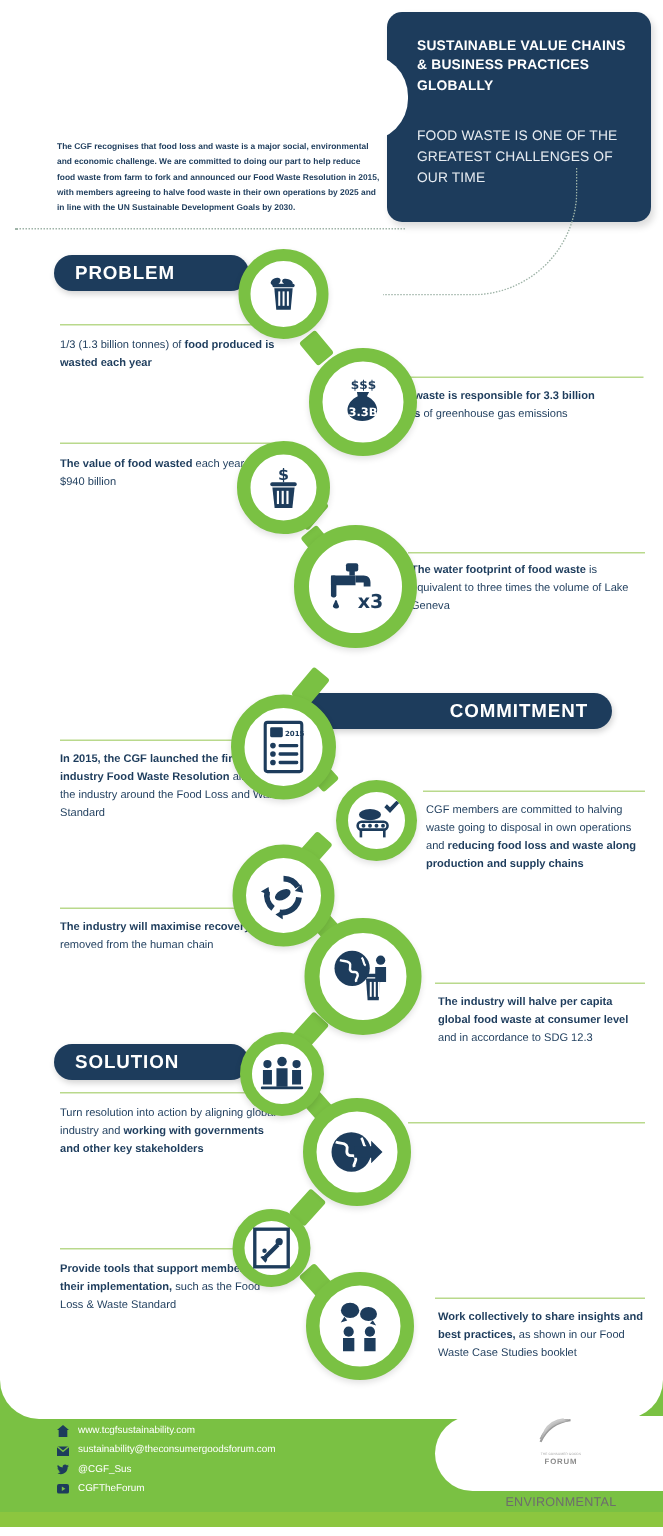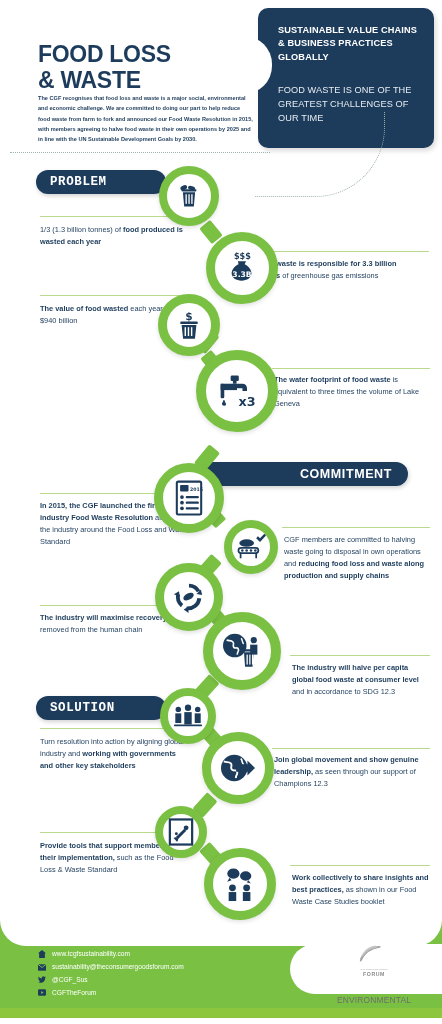--- a/index.html
+++ b/index.html
@@ -96,21 +96,21 @@
     background: #1d3c5c;
     border-radius: 12px;
     box-shadow: 1px 2px 4px rgba(0,0,0,.18);
     display: flex;
     align-items: center;
     color: #ffffff;
     font-size: 12.5px;
     font-weight: bold;
     letter-spacing: .6px;
   }
-  .pill.left  { left: 36px; width: 130px; padding-left: 14px; justify-content: flex-start; font-family: Liberation Mono, monospace; }
+  .pill.left  { left: 36px; width: 130px; padding-left: 14px; justify-content: flex-start; }
   .pill.right { left: 196px; width: 212px; padding-right: 16px; justify-content: flex-end; }
 
   
   .node {
     position: absolute;
     border-radius: 50%;
     background: #ffffff;
     border-style: solid;
     border-color: #7ac143;
     display: flex;
@@ -221,24 +221,20 @@
 <div id="page">
 
   <div class="hero-panel">
     <div class="hero-panel-inner">
       <div class="hero-kicker">SUSTAINABLE VALUE CHAINS &amp; BUSINESS PRACTICES GLOBALLY</div>
       <div class="hero-sub">FOOD WASTE IS ONE OF THE GREATEST CHALLENGES OF OUR TIME</div>
     </div>
   </div>
   <div class="hero-notch"></div>
 
-  <div class="title">
-    <div>FOOD LOSS</div>
-    <div>&amp; WASTE</div>
-  </div>
 
   <div class="intro">The CGF recognises that food loss and waste is a major social, environmental and economic challenge. We are committed to doing our part to help reduce food waste from farm to fork and announced our Food Waste Resolution in 2015, with members agreeing to halve food waste in their own operations by 2025 and in line with the UN Sustainable Development Goals by 2030.</div>
 
   <div class="dots"></div>
   <div class="dots-curve"></div>
 
   <div class="pill left" style="top:170px;">PROBLEM</div>
   <div class="pill right" style="top:462px;">COMMITMENT</div>
   <div class="pill left" style="top:696px;">SOLUTION</div>
 
@@ -407,21 +403,20 @@
   <div class="node" style="left:202px; top:732px; width:72px; height:72px; border-width:9px;">
     <span>
       <svg width="38" height="34" viewBox="0 0 40 36" fill="#1d3c5c">
         <circle cx="16" cy="18" r="14"></circle>
         <path d="M5 11c3 1.4 5.4 0 7.4 2.2s-1 4.4 1.2 6.6 4.2-1 5.4 2.2-2 3.4-1 6.6" fill="none" stroke="#ffffff" stroke-width="2"></path>
         <path d="M23 8c2 2.4 1 5.4 3.2 6.6" fill="none" stroke="#ffffff" stroke-width="1.8"></path>
         <path d="M18 14h12v-4l8 8-8 8v-4H18z"></path>
       </svg>
     </span>
   </div>
-  <div class="cap right" style="left:274px; top:754px; width:152px;"><b>Join global movement and show genuine leadership,</b> as seen through our support of Champions 12.3</div>
 
   <div class="node" style="left:155px; top:806px; width:52px; height:52px; border-width:8px;">
     <span>
       <svg width="26" height="28" viewBox="0 0 28 30" fill="#1d3c5c">
         <rect x="2" y="1.5" width="24" height="27" fill="none" stroke="#1d3c5c" stroke-width="2.4"></rect>
         <path d="M8.5 20.5l9-9 2.2 2.2-9 9z"></path>
         <circle cx="19.5" cy="10.5" r="2.6"></circle>
         <path d="M6 21.5c1.6-1.2 3.4-1 4.4.2s.6 2.8-.8 3.8z"></path>
         <circle cx="9" cy="17" r="1.6"></circle>
       </svg>

